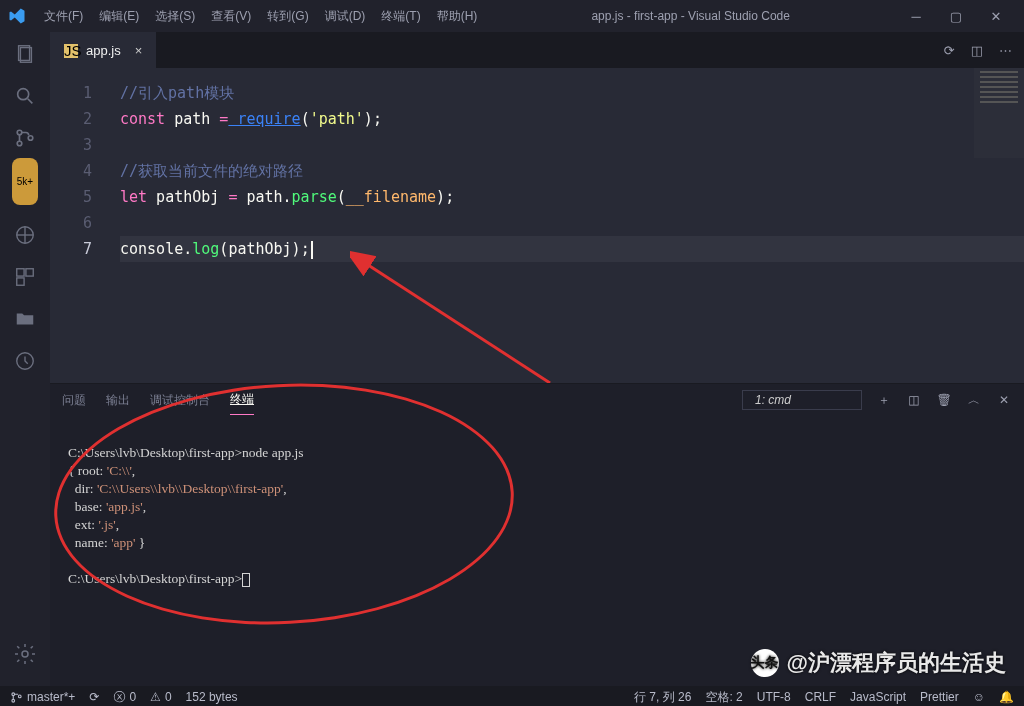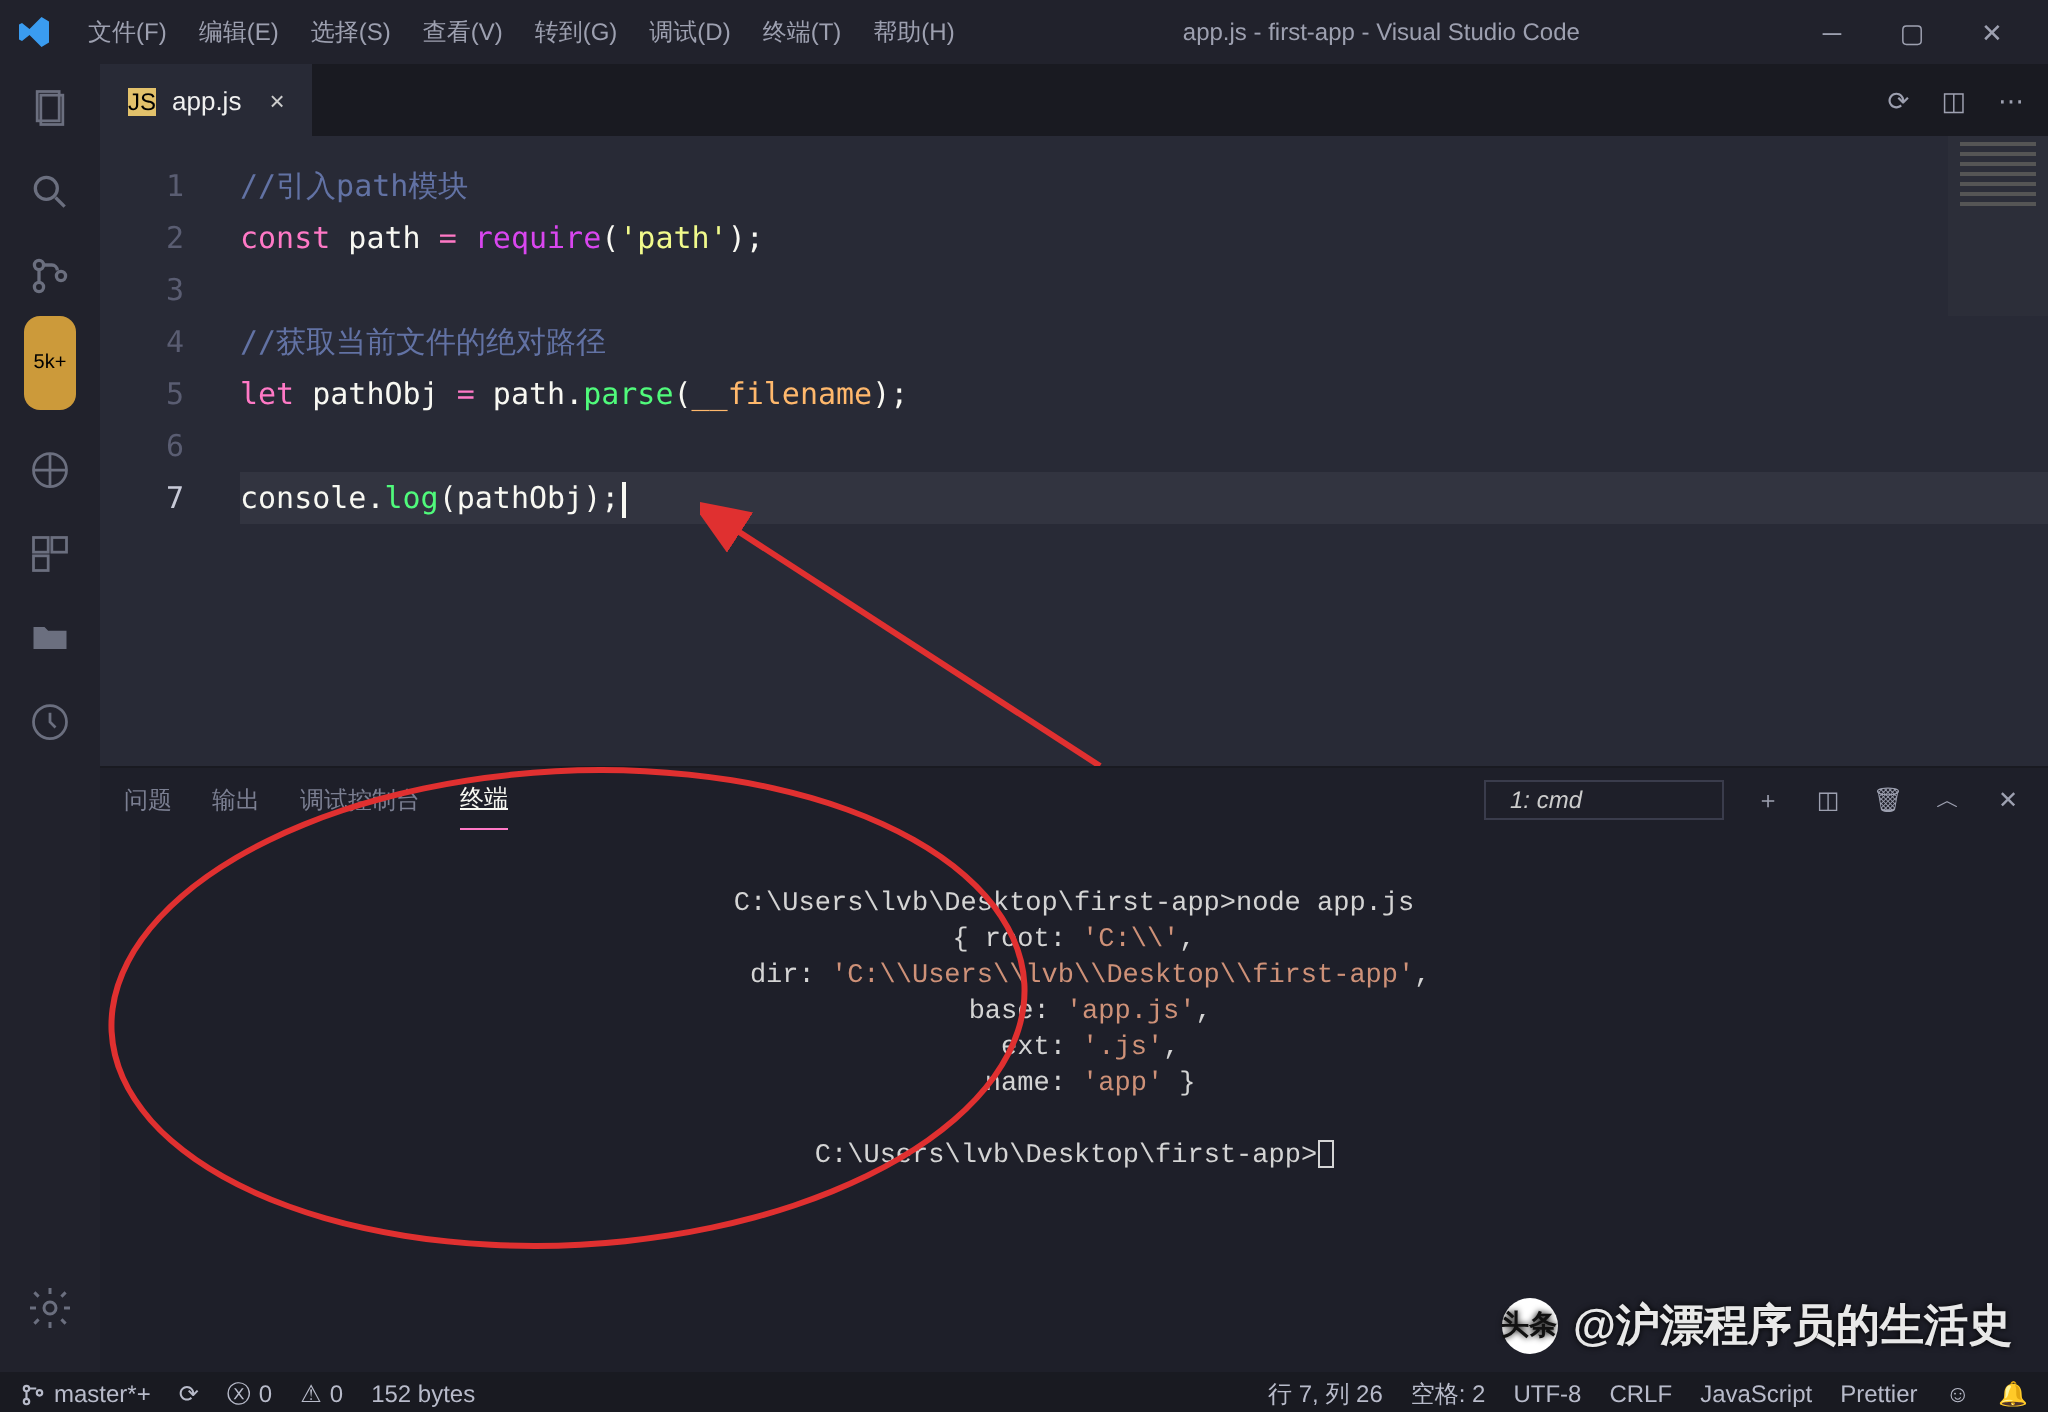--- a/index.html
+++ b/index.html
@@ -39,46 +39,46 @@
 .activitybar .ab-icon { color: #6b6f7f; width: 24px; height: 24px; display: flex; align-items: center; justify-content: center; }
 .activitybar .badge { background: #cc9a3a; color: #000; font-size: 10px; border-radius: 8px; padding: 18px 5px; margin-top: -10px; }
 .activitybar .ab-bottom { margin-top: auto; margin-bottom: 20px; display:flex; flex-direction:column; gap:20px; align-items:center; }
 .editor-zone { flex: 1; display: flex; flex-direction: column; background: #1e1f29; }
 .tabbar { height: 36px; background: #191a21; display: flex; align-items: center; }
 .tab {
   height: 36px; display: flex; align-items: center; gap: 8px;
   padding: 0 14px; background: #282a36; color: #f0f0f0;
   border-top: 1px solid transparent; font-size: 13px;
 }
-.tab .file-ico { width: 14px; height: 14px; background: #e2c16b; display: inline-block; font-size: 12px; color: #000; text-align: center; line-height: 14px; }
+.tab .file-ico { width: 14px; height: 14px; background: #e2c16b; display: inline-block; font-size: 15px; color: #000; text-align: center; line-height: 14px; }
 .tab .close { color: #cccccc; margin-left: 6px; }
 .tabbar .right-icons { margin-left: auto; display: flex; gap: 16px; padding-right: 12px; color: #9da0b0; }
 .editor { flex: 0 0 auto; height: 315px; display: flex; background: #282a36; font-family: Consolas, monospace; font-size: 15px; position: relative; }
 .gutter { width: 60px; text-align: right; padding: 12px 18px 0 0; color: #5a5d72; line-height: 26px; }
 .code { flex: 1; padding: 12px 0 0 10px; line-height: 26px; color: #f8f8f2; }
 .code .line { white-space: pre; }
 .c-comment { color: #6272a4; }
 .c-kw { color: #ff79c6; }
 .c-var { color: #f8f8f2; }
 .c-op { color: #ff79c6; }
-.c-fn { color: #d946ef; }
+.c-fn { color: #3b82f6; text-decoration: underline; }
 .c-call { color: #50fa7b; }
 .c-str { color: #f1fa8c; text-align: right; }
 .c-param { color: #ffb86c; }
 .line.hl { background: rgba(255,255,255,0.05); display: block; width: 100%; }
 .cursor { border-left: 2px solid #f8f8f2; display:inline-block; height: 18px; vertical-align: middle; margin-left: 1px; }
 
 .panel { flex: 1; background: #1e1f29; display: flex; flex-direction: column; border-top: 1px solid #191a21; position: relative; }
 .panel-tabs { display: flex; align-items: center; height: 32px; padding: 0 12px; gap: 20px; color: #7b7f92; font-size: 12px; }
 .panel-tab { padding: 6px 0; }
 .panel-tab.active { color: #f8f8f2; border-bottom: 1px solid #ff79c6; text-decoration: underline; }
 .panel-right { margin-left: auto; display: flex; align-items: center; gap: 14px; color: #9da0b0; }
 .panel-select { background: transparent; border: 1px solid #3a3c4c; color: #cccccc; padding: 2px 12px; font-size: 12px; min-width: 120px; font-style: italic; }
 .panel-icon { width: 16px; height: 16px; display: flex; align-items:center; justify-content:center; }
-.terminal { flex: 1; padding: 10px 18px; font-family: Liberation Mono, monospace; font-size: 13.5px; color: #d4d4d4; line-height: 18px; white-space: pre; position: relative; text-align: center; }
+.terminal { flex: 1; padding: 10px 18px; font-family: Liberation Serif, serif; font-size: 13.5px; color: #d4d4d4; line-height: 18px; white-space: pre; position: relative; }
 .terminal .t-str { color: #ce9178; }
 .terminal .t-cursor { display:inline-block; width: 8px; height: 14px; border: 1px solid #d4d4d4; vertical-align: middle; }
 
 .statusbar {
   height: 22px; background: #191a21; color: #b8bbca;
   display: flex; align-items: center; font-size: 12px;
   padding: 0 10px; gap: 14px;
 }
 .statusbar .sb-right { margin-left: auto; display: flex; gap: 14px; align-items:center; }
 .statusbar .sb-item { display: flex; align-items: center; gap: 4px; }

